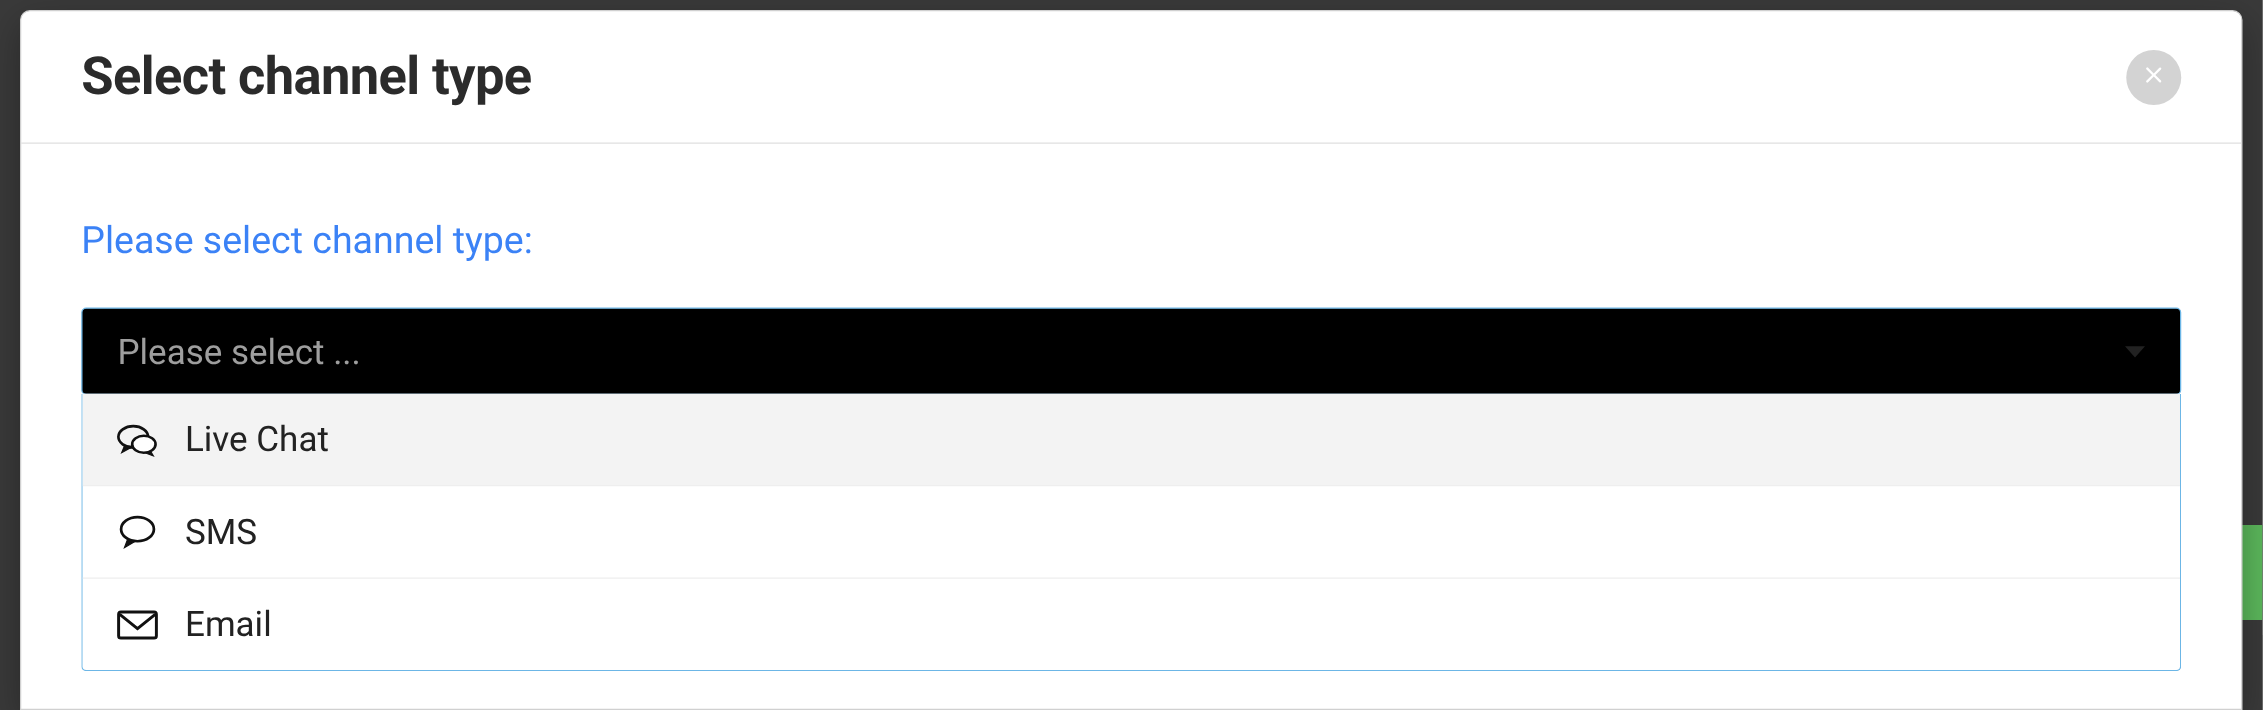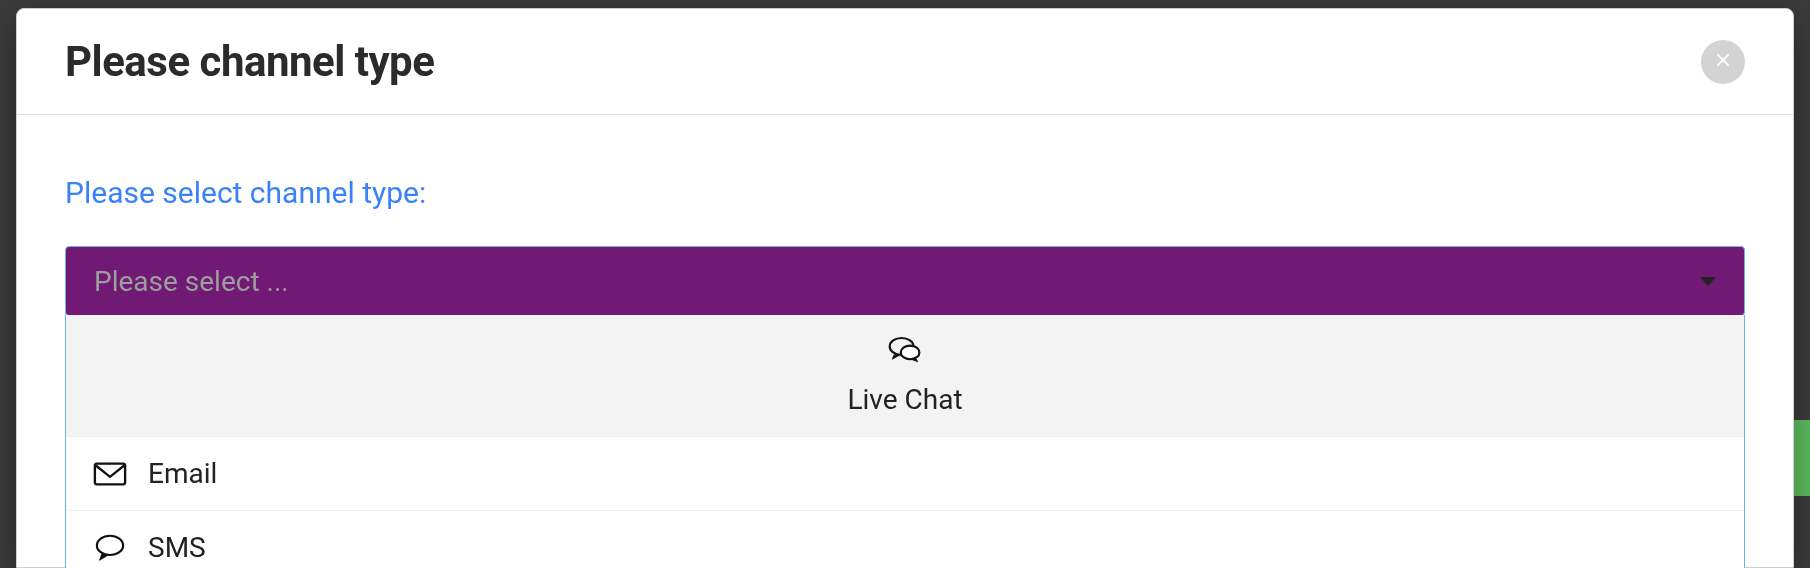--- a/index.html
+++ b/index.html
@@ -68,21 +68,21 @@
   .select-input {
     width: 100%;
     height: 70px;
     border: 1px solid #6cb6e6;
     border-radius: 4px;
     padding: 0 28px;
     display: flex;
     align-items: center;
     justify-content: space-between;
     cursor: pointer;
-    background: #701a75;
+    background: #000000;
   }
   .select-placeholder {
     font-size: 28px;
     color: #9e9e9e;
   }
   .caret {
     width: 0; height: 0;
     border-left: 8px solid transparent;
     border-right: 8px solid transparent;
     border-top: 9px solid #222;
@@ -104,21 +104,21 @@
   .option {
     display: flex;
     align-items: center;
     gap: 20px;
     padding: 20px 26px;
     font-size: 28px;
     color: #222;
     cursor: pointer;
     border-top: 1px solid #eee;
   }
-  .option:first-child { border-top: none; flex-direction: column; }
+  .option:first-child { border-top: none; }
   .option.highlight {
     background: #f3f3f3;
   }
   .option .icon-slot {
     width: 36px;
     display: flex;
     align-items: center;
     justify-content: center;
   }
   .option .icon-slot svg {
@@ -151,21 +151,21 @@
   }
 </style>
 </head>
 <body>
 
 <div class="bg-white-strip"></div>
 <div class="bg-green"></div>
 
 <div class="modal">
   <div class="modal-header">
-    <h1 class="modal-title">Please channel type</h1>
+    <h1 class="modal-title">Select channel type</h1>
     <div class="close-btn">
       <span>
         <svg viewBox="0 0 24 24">
             <path d="M18.3 5.71a1 1 0 0 0-1.41 0L12 10.59 7.11 5.7A1 1 0 1 0 5.7 7.11L10.59 12 5.7 16.89a1 1 0 1 0 1.41 1.41L12 13.41l4.89 4.89a1 1 0 0 0 1.41-1.41L13.41 12l4.89-4.89a1 1 0 0 0 0-1.4z"></path>
           </svg>
       </span>
     </div>
   </div>
 
   <div class="modal-body">
@@ -186,34 +186,34 @@
               <path d="M8 21 L5 28 L14 23" fill="#111" stroke="#111" stroke-width="1"></path>
               <ellipse cx="26" cy="20" rx="11" ry="8" fill="#fff" stroke="#111" stroke-width="2.5"></ellipse>
               <path d="M32 26 L35 31 L27 28" fill="#111" stroke="#111" stroke-width="1"></path>
             </svg>
           </span>
           <span>Live Chat</span>
         </div>
 
         <div class="option">
           <span class="icon-slot">
+            <svg viewBox="0 0 36 32">
+              <ellipse cx="18" cy="13" rx="15" ry="11" fill="none" stroke="#111" stroke-width="2.5"></ellipse>
+              <path d="M9 22 L6 30 L16 24" fill="#111" stroke="#111" stroke-width="1"></path>
+            </svg>
+          </span>
+          <span>SMS</span>
+        </div>
+
+        <div class="option">
+          <span class="icon-slot">
             <svg viewBox="0 0 36 28">
               <rect x="2" y="3" width="32" height="22" rx="2" ry="2" fill="none" stroke="#111" stroke-width="2.5"></rect>
               <path d="M3 5 L18 17 L33 5" fill="none" stroke="#111" stroke-width="2.5"></path>
             </svg>
           </span>
           <span>Email</span>
         </div>
 
-        <div class="option">
-          <span class="icon-slot">
-            <svg viewBox="0 0 36 32">
-              <ellipse cx="18" cy="13" rx="15" ry="11" fill="none" stroke="#111" stroke-width="2.5"></ellipse>
-              <path d="M9 22 L6 30 L16 24" fill="#111" stroke="#111" stroke-width="1"></path>
-            </svg>
-          </span>
-          <span>SMS</span>
-        </div>
-
       </div>
     </div>
   </div>
 </div>
 
 </body></html>

